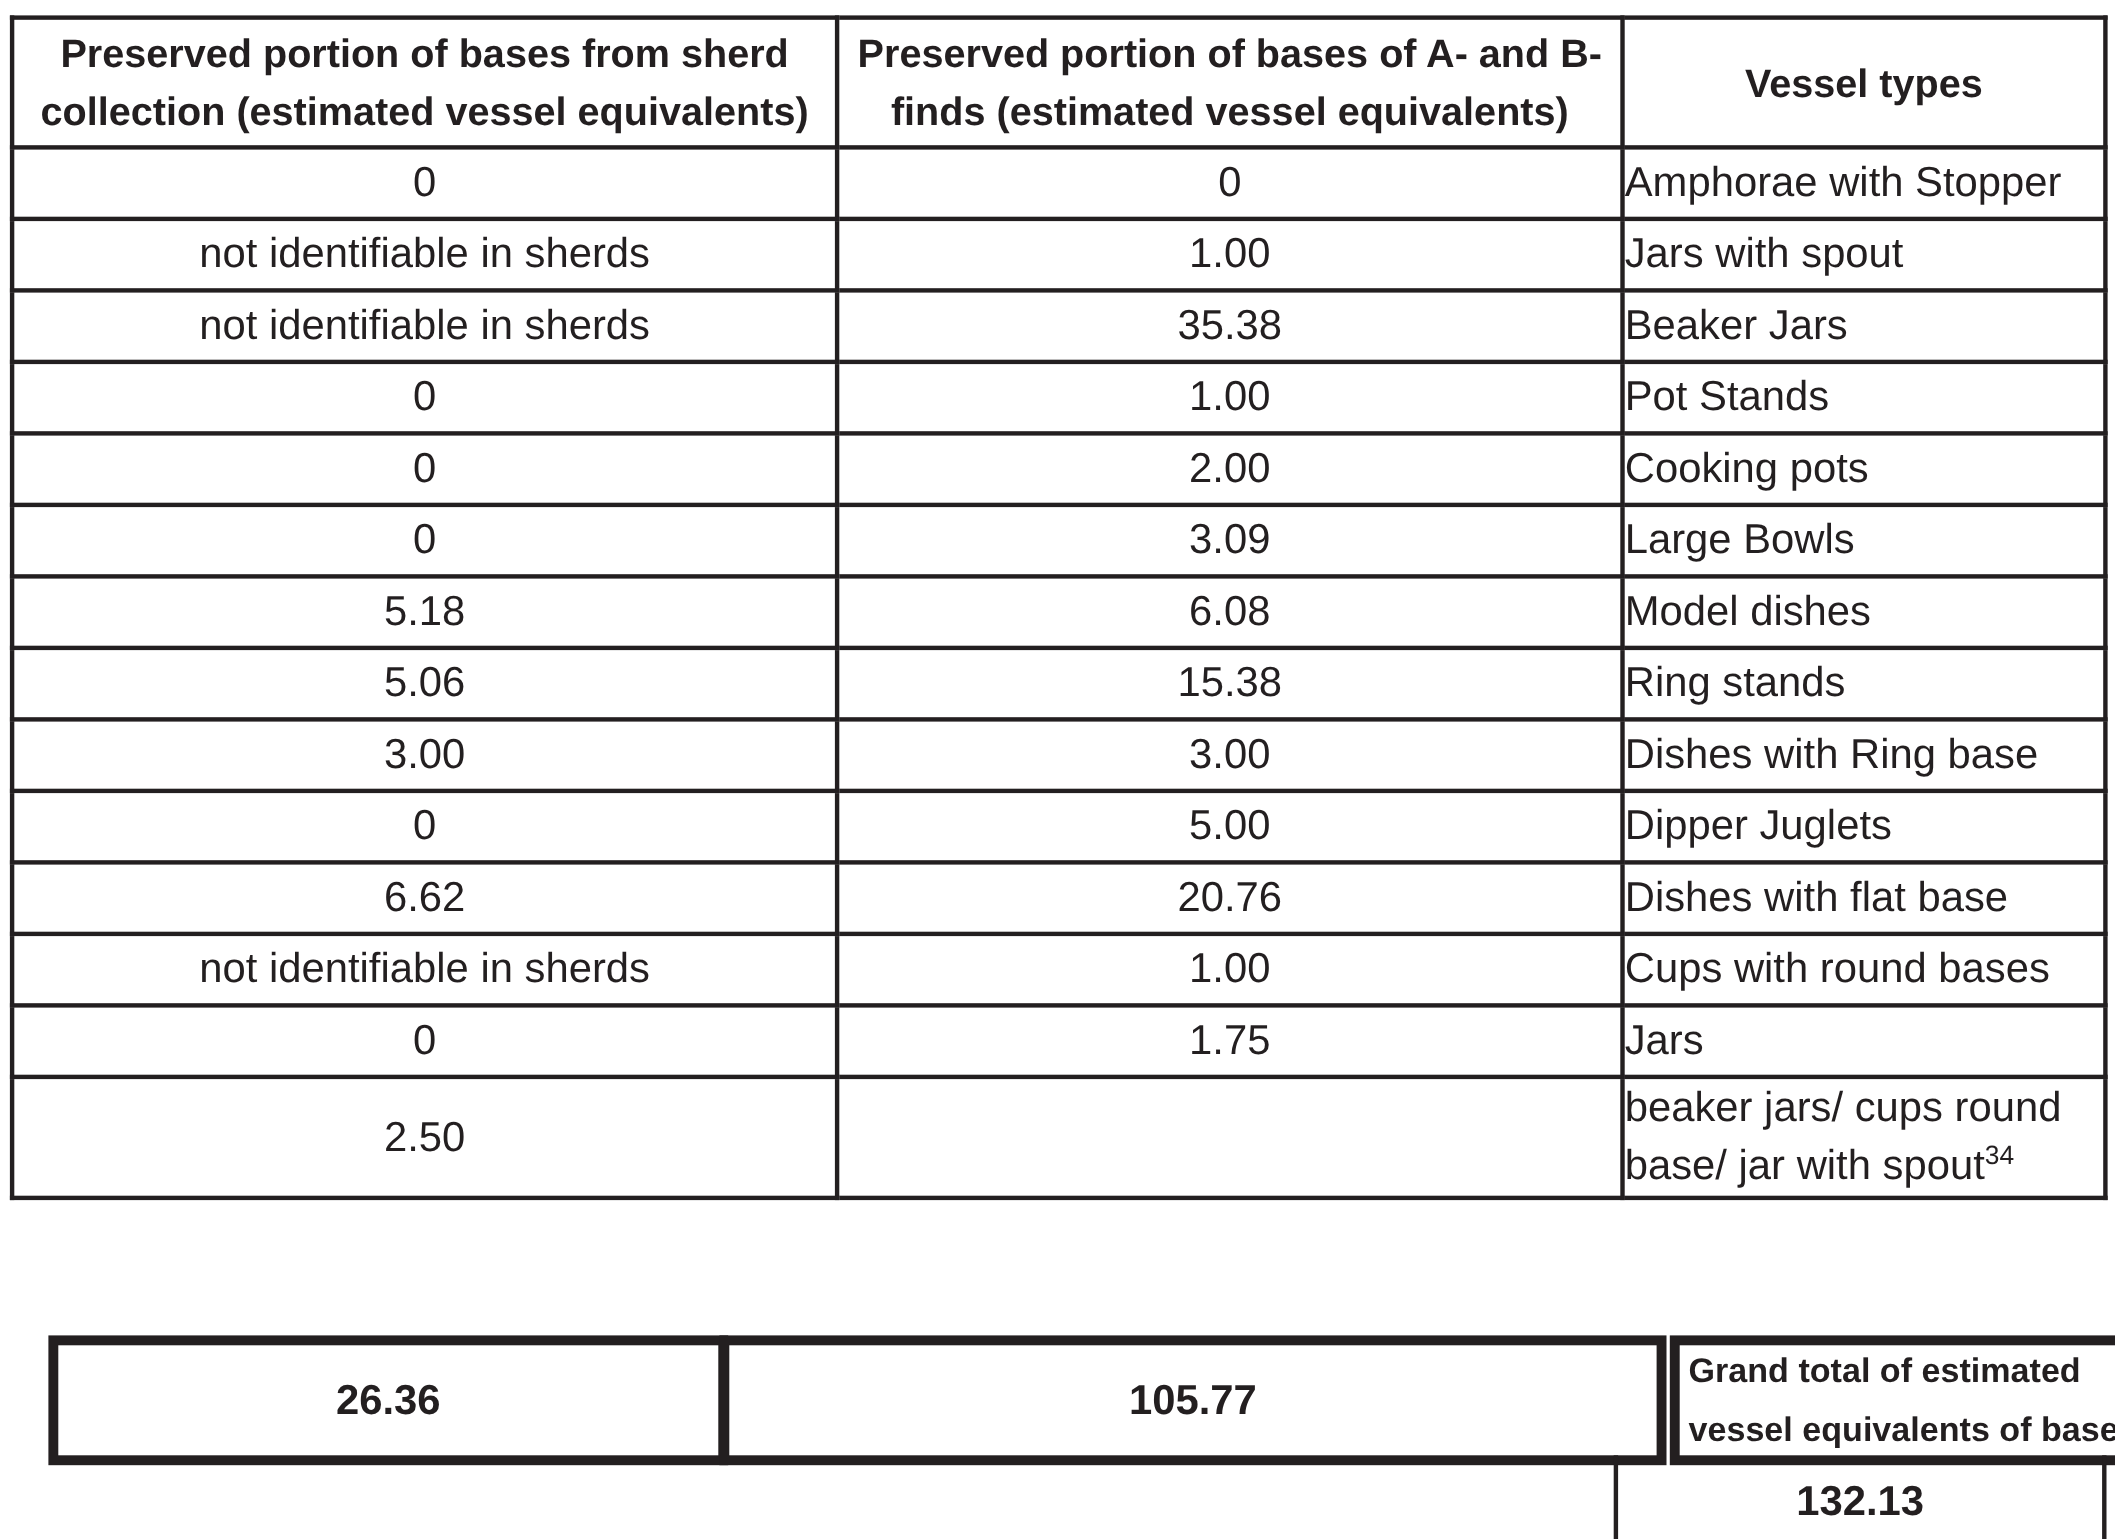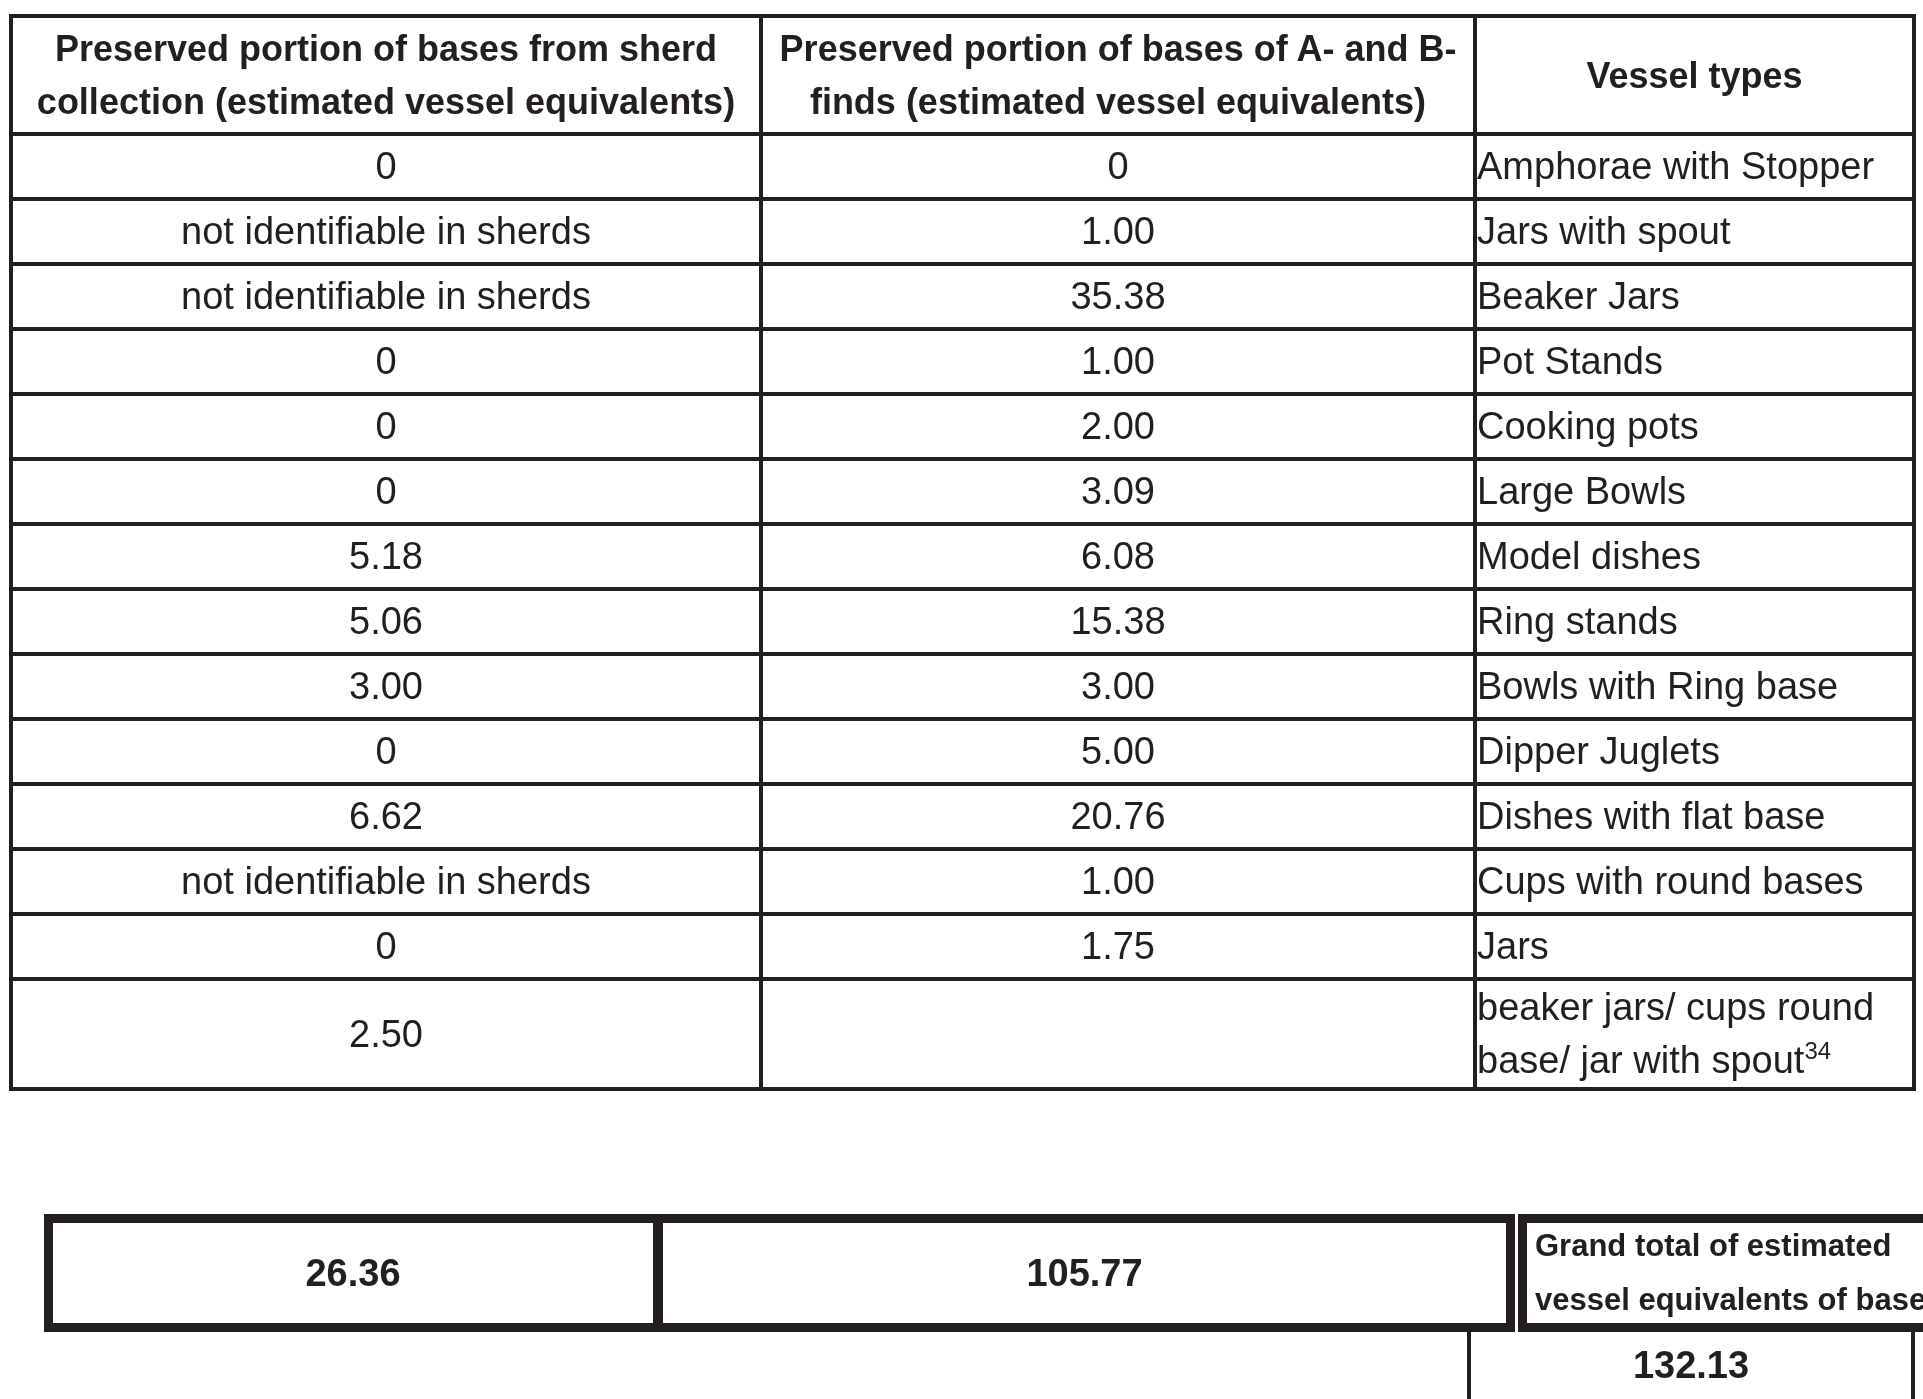--- a/index.html
+++ b/index.html
@@ -75,21 +75,21 @@
       <td class="l">Model dishes</td>
     </tr>
     <tr>
       <td class="c">5.06</td>
       <td class="c">15.38</td>
       <td class="l">Ring stands</td>
     </tr>
     <tr>
       <td class="c">3.00</td>
       <td class="c">3.00</td>
-      <td class="l">Bowls with Ring base</td>
+      <td class="l">Dishes with Ring base</td>
     </tr>
     <tr>
       <td class="c">0</td>
       <td class="c">5.00</td>
       <td class="l">Dipper Juglets</td>
     </tr>
     <tr>
       <td class="c">6.62</td>
       <td class="c">20.76</td>
       <td class="l">Dishes with flat base</td>

